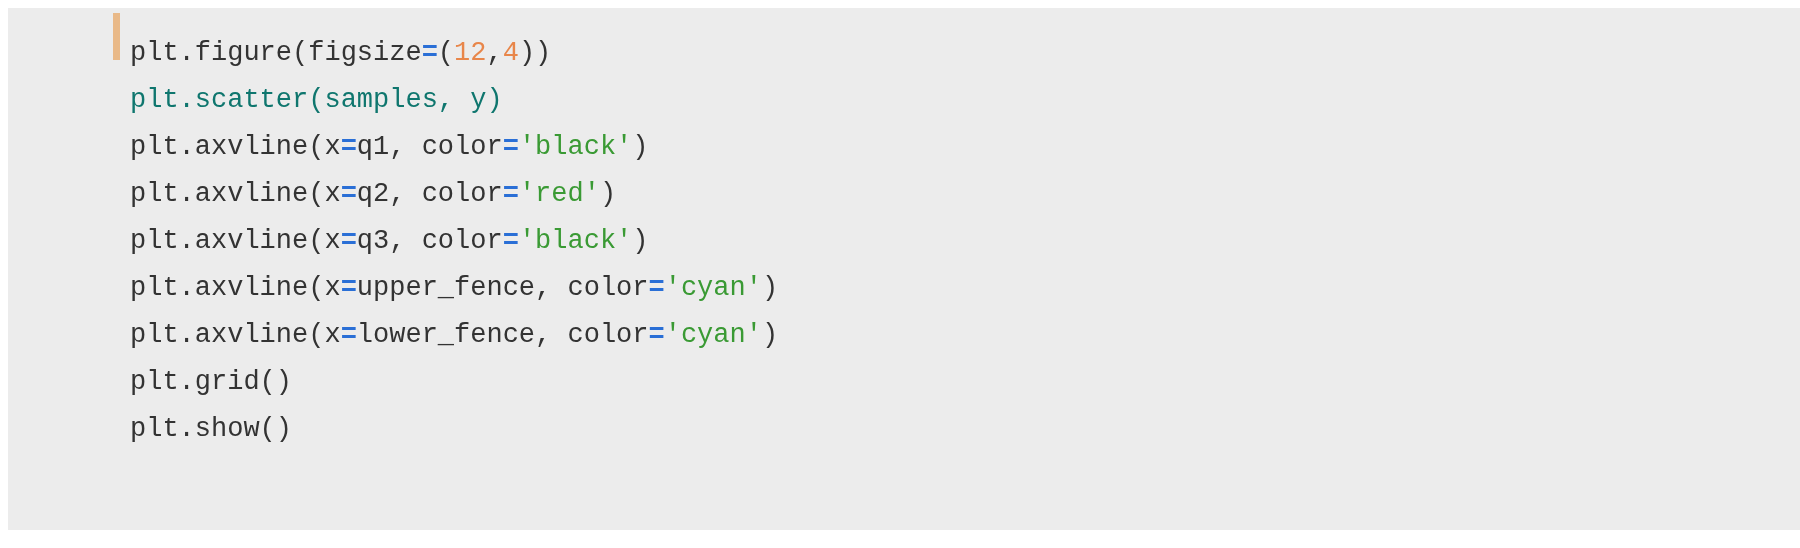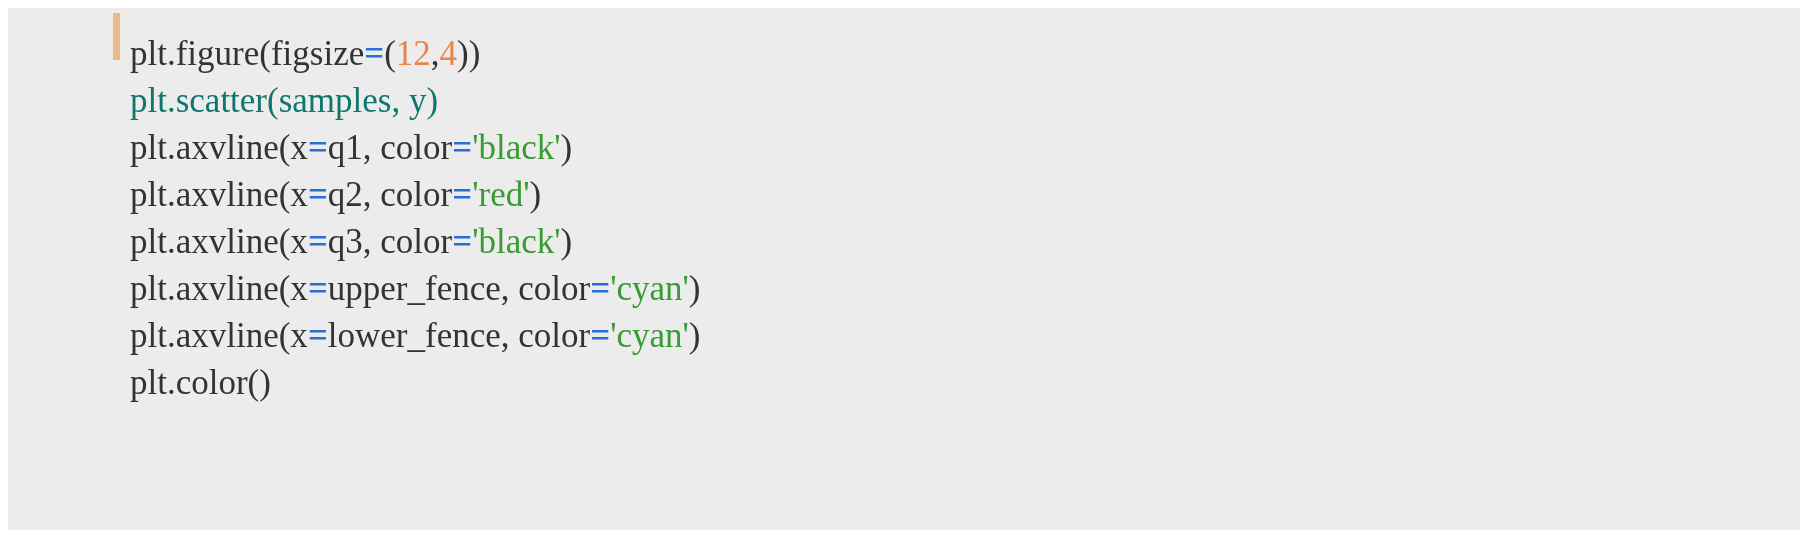--- a/index.html
+++ b/index.html
@@ -43,22 +43,22 @@
   }
 
   #code-lines {
     position: absolute;
     left: 122px;
     top: 22px;
     width: 1660px;
   }
 
   .code-line {
-    font-family: Liberation Serif, serif;
-    font-size: 35px;
+    font-family: Liberation Mono, monospace;
+    font-size: 27px;
     line-height: 47px;
     height: 47px;
     white-space: pre;
     color: #333333;
     letter-spacing: 0px;
   }
 
   .tok-plain   { color: #333333; }
   .tok-op      { color: #2a6fd6; font-weight: bold; }
   .tok-num     { color: #e8864a; }
@@ -75,18 +75,19 @@
     <div id="cursor-bar" style="background: rgb(233, 185, 136);"></div>
 
     <div id="code-lines">
         <div class="code-line"><span class="tok-plain" style="color: rgb(51, 51, 51);">plt.figure(figsize</span><span class="tok-op" style="color: rgb(42, 111, 214); font-weight: bold;">=</span><span class="tok-punct" style="color: rgb(51, 51, 51);">(</span><span class="tok-num" style="color: rgb(232, 134, 74);">12</span><span class="tok-punct" style="color: rgb(51, 51, 51);">,</span><span class="tok-num" style="color: rgb(232, 134, 74);">4</span><span class="tok-punct" style="color: rgb(51, 51, 51);">))</span></div>
         <div class="code-line"><span class="tok-plain" style="color: #0f766e;">plt.scatter(samples, y)</span></div>
         <div class="code-line"><span class="tok-plain" style="color: rgb(51, 51, 51);">plt.axvline(x</span><span class="tok-op" style="color: rgb(42, 111, 214); font-weight: bold;">=</span><span class="tok-plain" style="color: rgb(51, 51, 51);">q1, color</span><span class="tok-op" style="color: rgb(42, 111, 214); font-weight: bold;">=</span><span class="tok-str" style="color: rgb(58, 154, 52);">'black'</span><span class="tok-punct" style="color: rgb(51, 51, 51);">)</span></div>
         <div class="code-line"><span class="tok-plain" style="color: rgb(51, 51, 51);">plt.axvline(x</span><span class="tok-op" style="color: rgb(42, 111, 214); font-weight: bold;">=</span><span class="tok-plain" style="color: rgb(51, 51, 51);">q2, color</span><span class="tok-op" style="color: rgb(42, 111, 214); font-weight: bold;">=</span><span class="tok-str" style="color: rgb(58, 154, 52);">'red'</span><span class="tok-punct" style="color: rgb(51, 51, 51);">)</span></div>
         <div class="code-line"><span class="tok-plain" style="color: rgb(51, 51, 51);">plt.axvline(x</span><span class="tok-op" style="color: rgb(42, 111, 214); font-weight: bold;">=</span><span class="tok-plain" style="color: rgb(51, 51, 51);">q3, color</span><span class="tok-op" style="color: rgb(42, 111, 214); font-weight: bold;">=</span><span class="tok-str" style="color: rgb(58, 154, 52);">'black'</span><span class="tok-punct" style="color: rgb(51, 51, 51);">)</span></div>
         <div class="code-line"><span class="tok-plain" style="color: rgb(51, 51, 51);">plt.axvline(x</span><span class="tok-op" style="color: rgb(42, 111, 214); font-weight: bold;">=</span><span class="tok-plain" style="color: rgb(51, 51, 51);">upper_fence, color</span><span class="tok-op" style="color: rgb(42, 111, 214); font-weight: bold;">=</span><span class="tok-str" style="color: rgb(58, 154, 52);">'cyan'</span><span class="tok-punct" style="color: rgb(51, 51, 51);">)</span></div>
         <div class="code-line"><span class="tok-plain" style="color: rgb(51, 51, 51);">plt.axvline(x</span><span class="tok-op" style="color: rgb(42, 111, 214); font-weight: bold;">=</span><span class="tok-plain" style="color: rgb(51, 51, 51);">lower_fence, color</span><span class="tok-op" style="color: rgb(42, 111, 214); font-weight: bold;">=</span><span class="tok-str" style="color: rgb(58, 154, 52);">'cyan'</span><span class="tok-punct" style="color: rgb(51, 51, 51);">)</span></div>
-        <div class="code-line"><span class="tok-plain" style="color: rgb(51, 51, 51);">plt.color()</span></div>
+        <div class="code-line"><span class="tok-plain" style="color: rgb(51, 51, 51);">plt.grid()</span></div>
+        <div class="code-line"><span class="tok-plain" style="color: rgb(51, 51, 51);">plt.show()</span></div>
       </div>
 
   </div>
 
 </div>
 
 </body></html>

